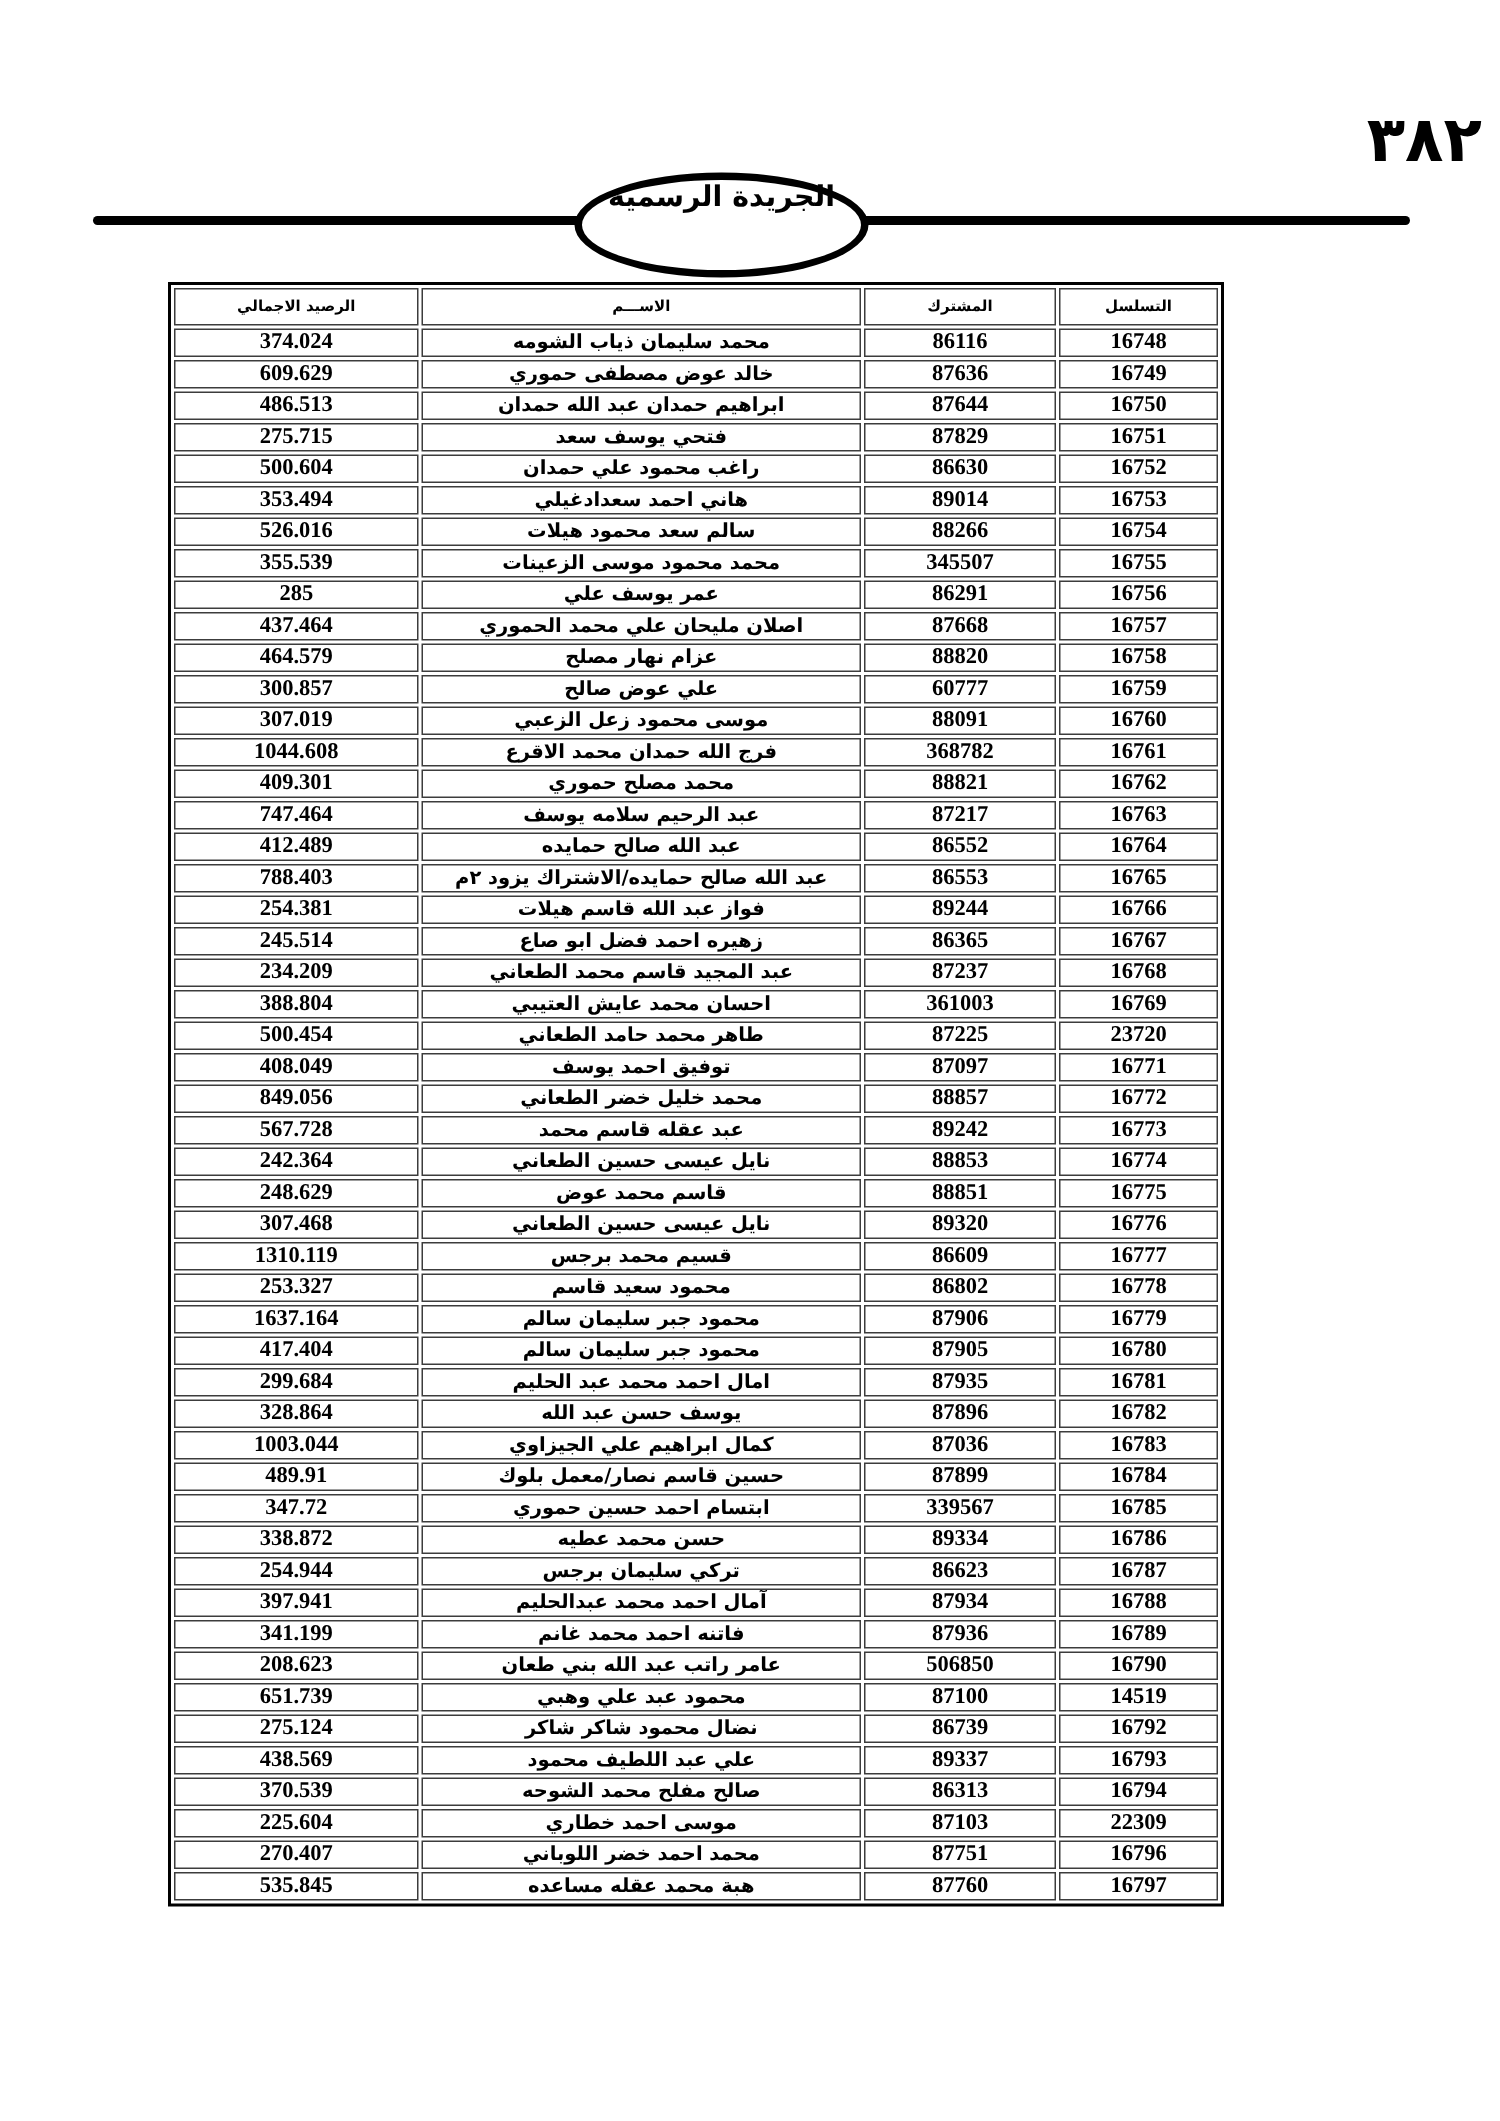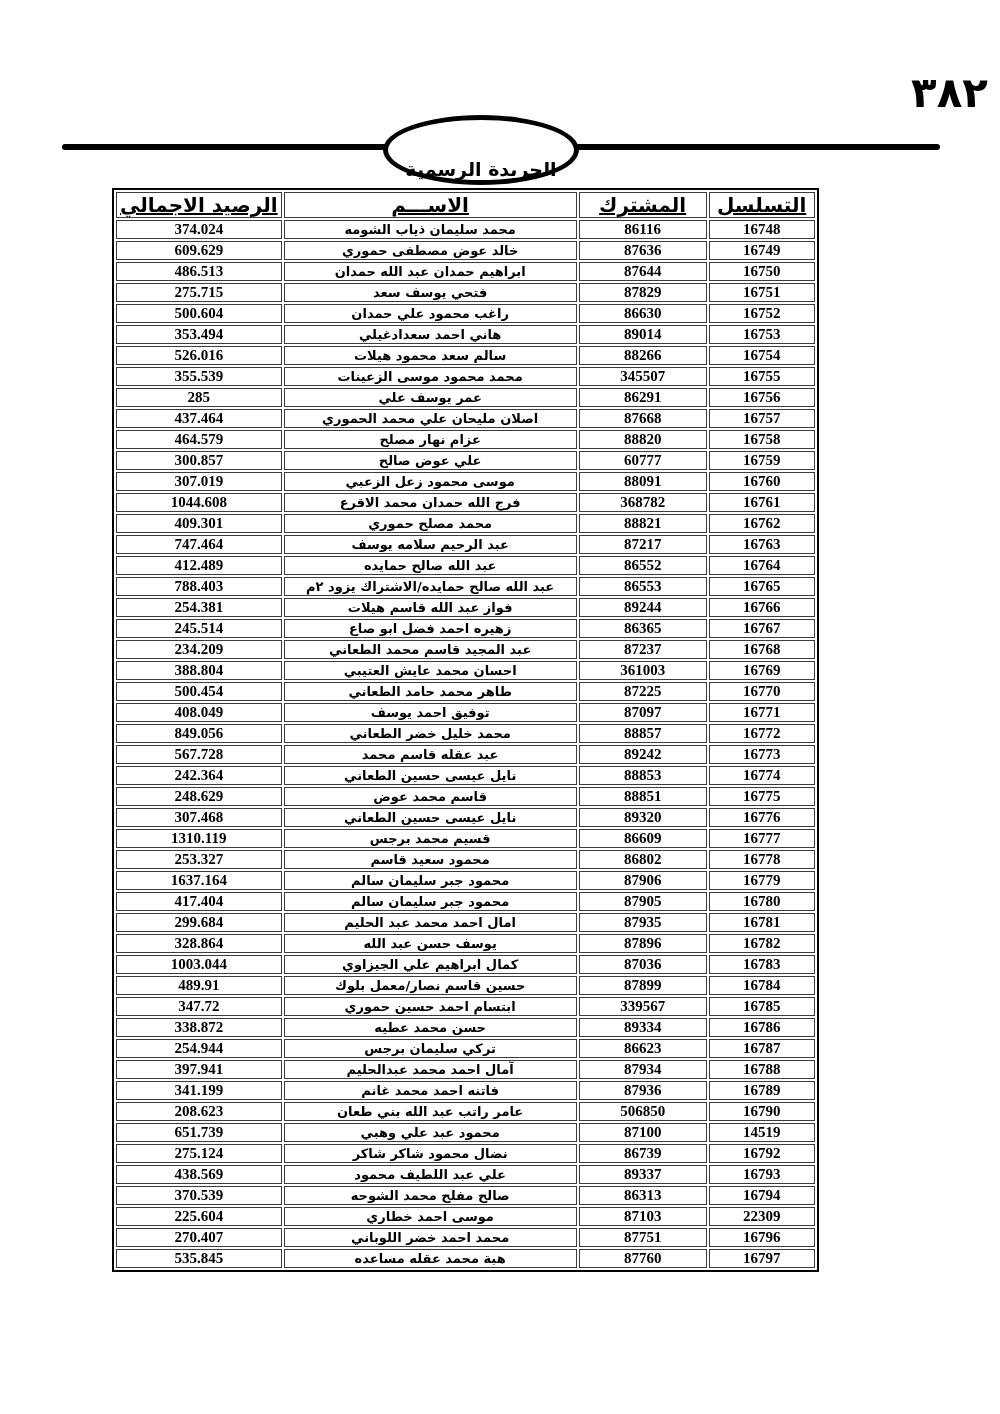--- a/index.html
+++ b/index.html
@@ -38,21 +38,21 @@
   .banner-ellipse {
     position: absolute;
     left: 383px;
     top: 115px;
     width: 186px;
     height: 60px;
     border: 5px solid #000;
     border-radius: 50%;
     background: #ffffff;
     display: flex;
-    align-items: flex-end;
+    align-items: flex-start;
     justify-content: center;
     direction: rtl;
   }
   .banner-ellipse span {
     font-size: 19px;
     font-weight: bold;
   }
   table.subscribers {
     position: absolute;
     left: 112px;
@@ -69,23 +69,22 @@
     border: 1px solid #3c3c3c;
     text-align: center;
     vertical-align: middle;
     font-weight: bold;
     padding: 0 3px;
     overflow: hidden;
     white-space: nowrap;
   }
   table.subscribers th {
     height: 23px;
-    font-size: 20px;
+    font-size: 10px;
     font-family: "DejaVu Sans", sans-serif;
-    text-decoration: underline;
   }
   table.subscribers td {
     height: 17px;
   }
   td.cell-name {
     font-size: 13px;
     font-family: "DejaVu Sans", sans-serif;
     margin-left: 28px;
   }
   td.cell-num {
@@ -251,21 +250,21 @@
         <td class="cell-name">عبد المجيد قاسم محمد الطعاني</td>
         <td class="cell-num">234.209</td>
       </tr>
       <tr>
         <td class="cell-num">16769</td>
         <td class="cell-num">361003</td>
         <td class="cell-name">احسان محمد عايش العتيبي</td>
         <td class="cell-num">388.804</td>
       </tr>
       <tr>
-        <td class="cell-num">16770</td>
+        <td class="cell-num">23720</td>
         <td class="cell-num">87225</td>
         <td class="cell-name">طاهر محمد حامد الطعاني</td>
         <td class="cell-num">500.454</td>
       </tr>
       <tr>
         <td class="cell-num">16771</td>
         <td class="cell-num">87097</td>
         <td class="cell-name">توفيق احمد يوسف</td>
         <td class="cell-num">408.049</td>
       </tr>

